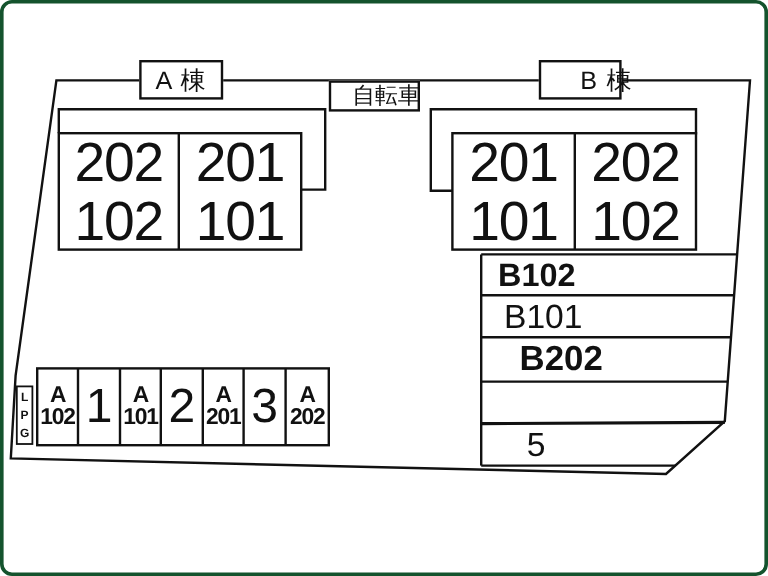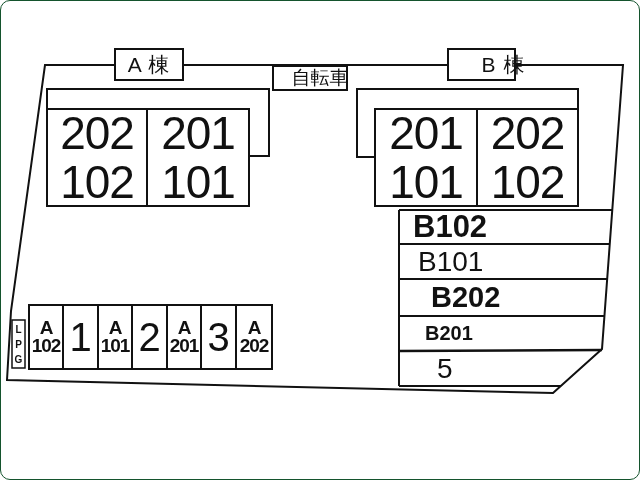--- a/index.html
+++ b/index.html
@@ -1,20 +1,20 @@
 <!DOCTYPE html>
 <html><head>
 <meta charset="utf-8">
 <style>
   html,body{margin:0;padding:0;background:#fff;}
   .frame{
     position:relative;
     width:640px;height:480px;
     background:#fff;
-    border:1px solid #14532d;
+    border:3px solid #14532d;
     border-radius:10px;
     box-sizing:border-box;
     overflow:hidden;
     font-family:"Liberation Sans","DejaVu Sans",sans-serif;
     color:#111;
   }
   svg.lines{position:absolute;left:0;top:0;}
   .abs{position:absolute;box-sizing:border-box;}
   .label-box{
     background:#fff;
@@ -23,21 +23,21 @@
     white-space:pre;
   }
   .bldg-label{font-size:21px;letter-spacing:1px;}
   .bike-label{font-size:19px;padding-left:20px;}
   .unit-cell{
     display:flex;flex-direction:column;align-items:center;justify-content:center;
     font-size:46px;line-height:49px;letter-spacing:-1px;
     font-weight:400;
   }
   .stack-row{display:flex;align-items:center;}
-  .row-b102{font-size:31px;font-weight:bold;padding-left:14px;}
+  .row-b102{font-size:27px;font-weight:bold;padding-left:14px;}
   .row-b101{font-size:28px;font-weight:400;padding-left:19px;}
   .row-b202{font-size:29px;font-weight:bold;padding-left:14px;}
   .row-b201{font-size:20px;font-weight:bold;padding-left:26px;}
   .row-5{font-size:28px;font-weight:400;padding-left:38px;}
   .stall{
     display:flex;flex-direction:column;align-items:center;justify-content:center;
     text-align:center;
   }
   .stall .sm{font-size:19px;line-height:18px;font-weight:bold;letter-spacing:-1px;}
   .stall .num{font-size:40px;line-height:40px;font-weight:400;}
@@ -100,21 +100,20 @@
     <span>101</span>
   </div>
   <div class="abs unit-cell" style="left:476px;top:108px;width:101px;height:97px;">
     <span>202</span>
     <span>102</span>
   </div>
 
   <div class="abs stack-row row-b102" style="left:398px;top:209px;width:210px;height:34px;">B102</div>
   <div class="abs stack-row row-b101" style="left:398px;top:243px;width:207px;height:35px;">B101</div>
   <div class="abs stack-row row-b202" style="left:416px;top:278px;width:204px;height:37px;">B202</div>
-  <div class="abs stack-row row-b201" style="left:398px;top:315px;width:201px;height:34px;">B201</div>
   <div class="abs stack-row row-5" style="left:398px;top:350px;width:180px;height:35px;">5</div>
 
   <div class="abs stall" style="left:28px;top:304px;width:34px;height:64px;">
     <span class="sm">A</span>
     <span class="sm">102</span>
   </div>
   <div class="abs stall" style="left:62px;top:304px;width:35px;height:64px;">
     <span class="num">1</span>
   </div>
   <div class="abs stall" style="left:97px;top:304px;width:34px;height:64px;">

